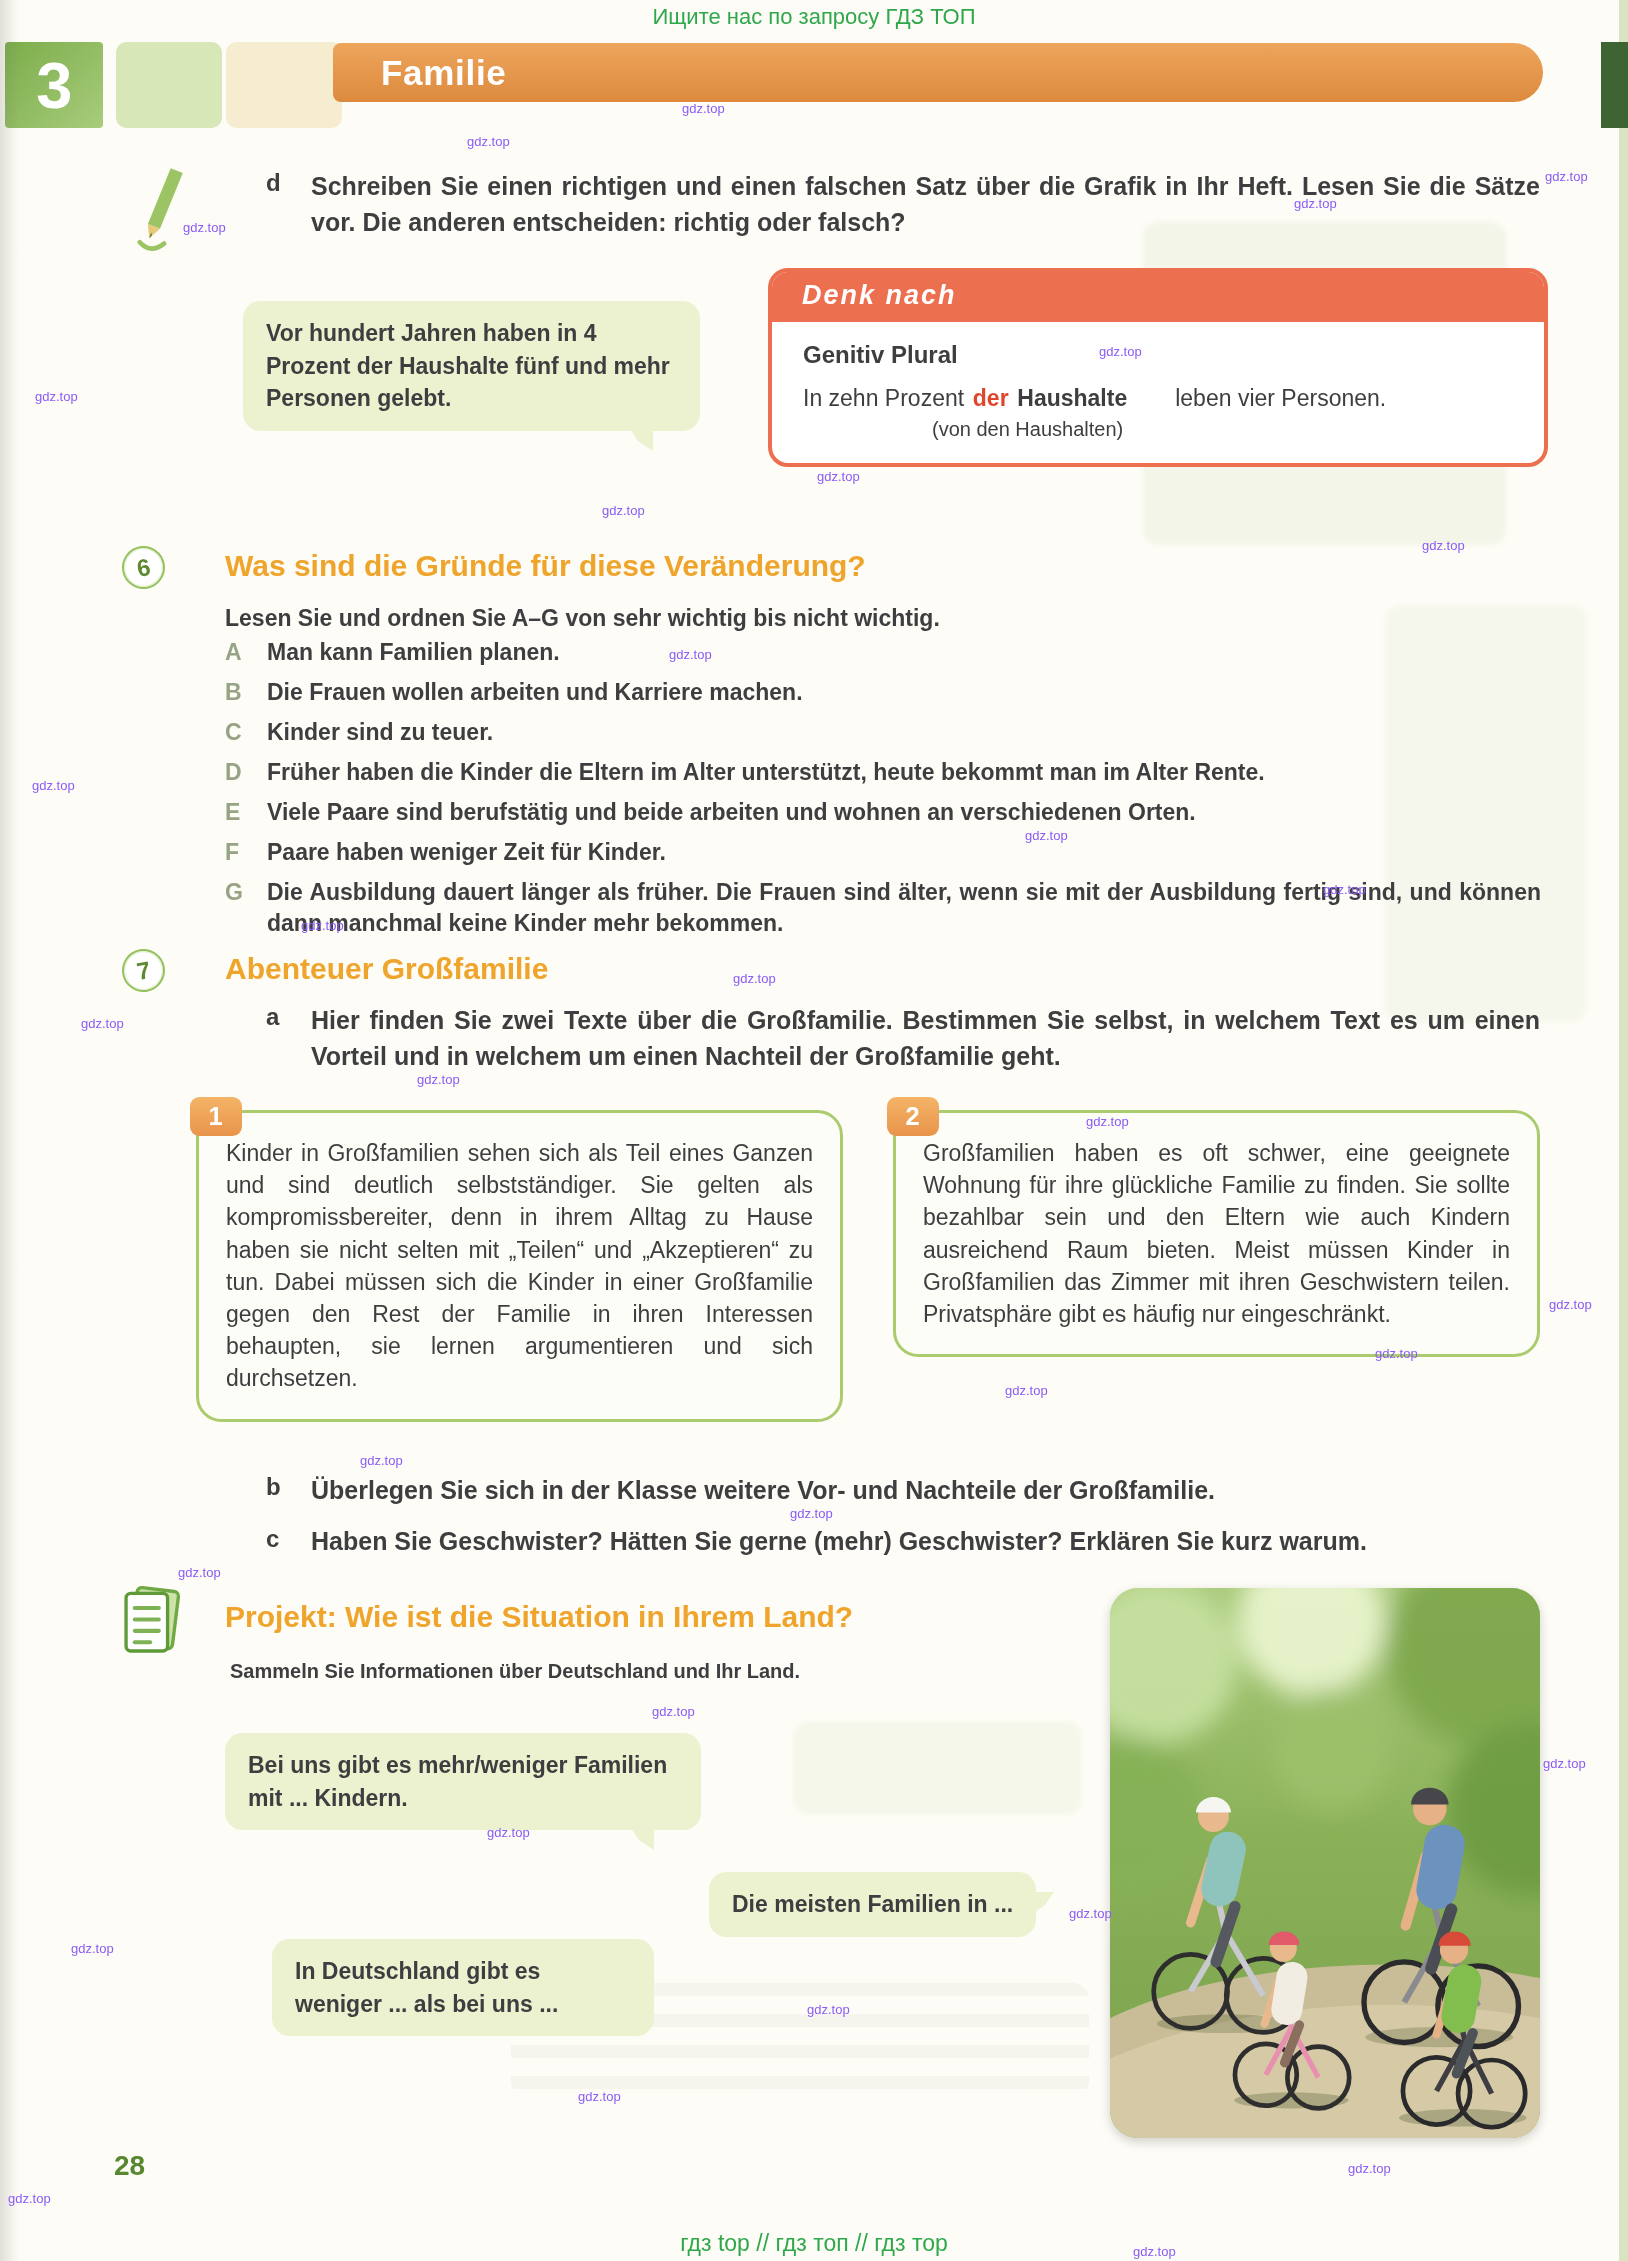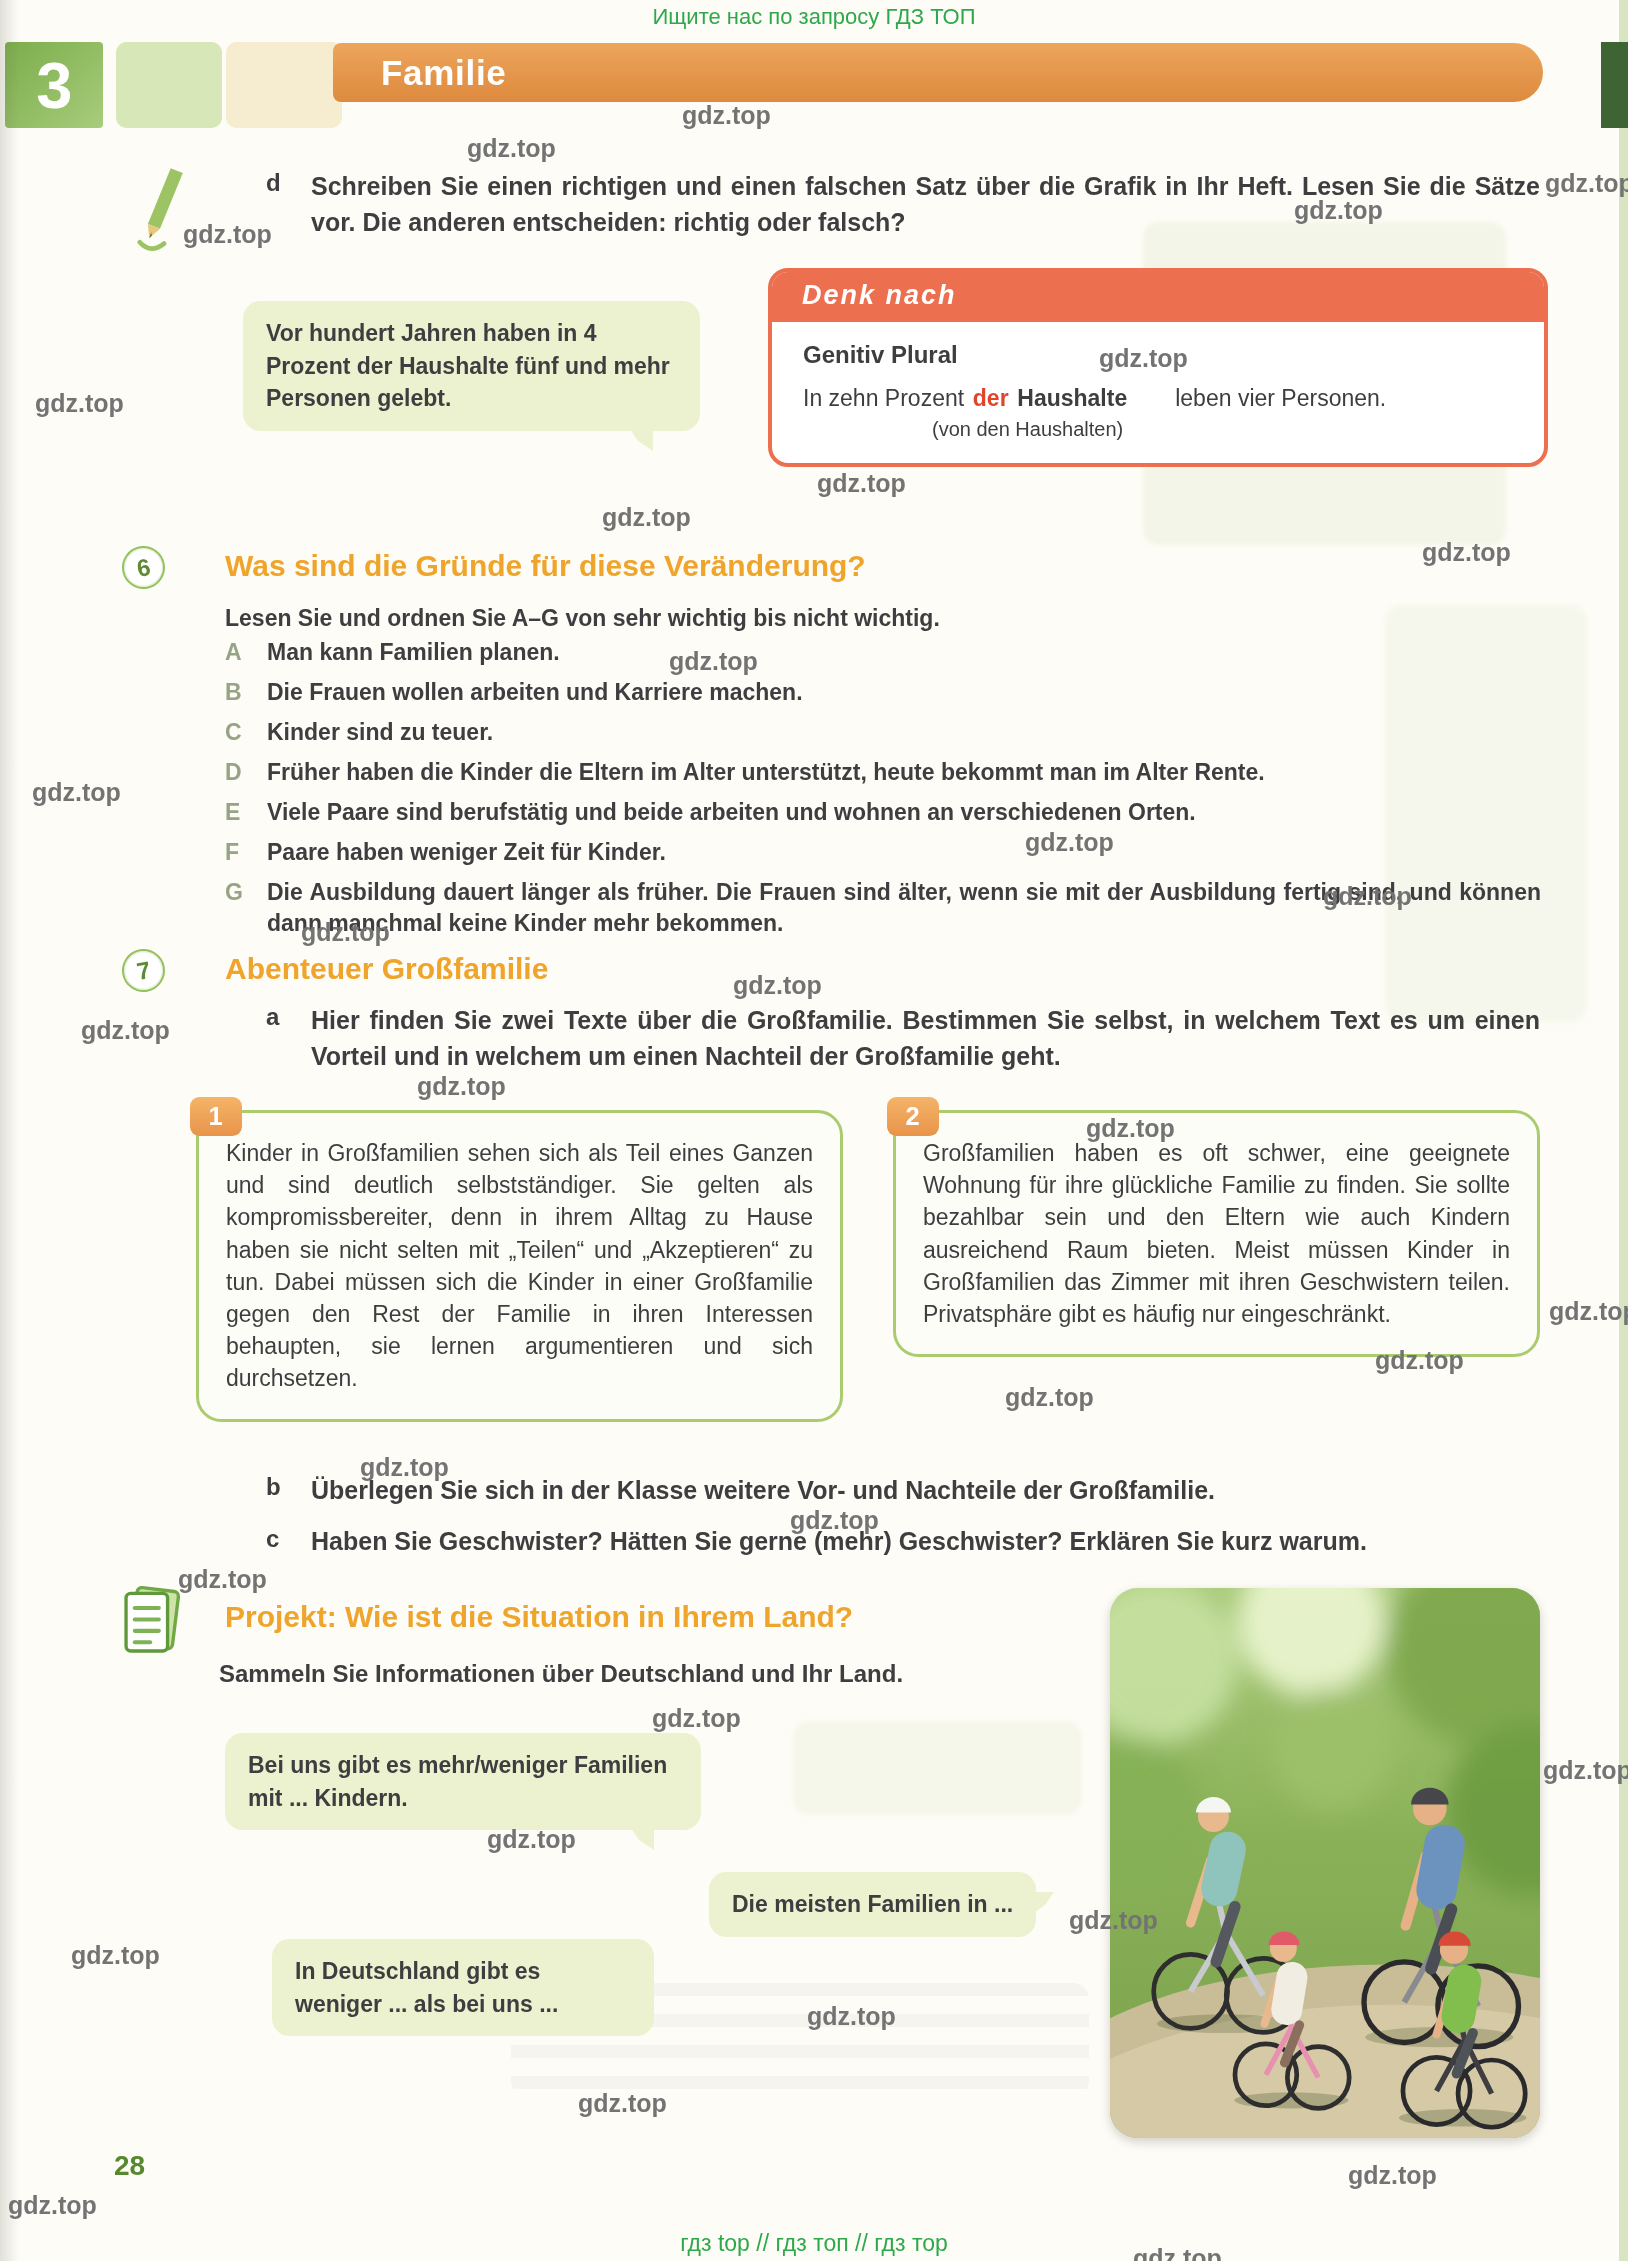--- a/index.html
+++ b/index.html
@@ -1,21 +1,21 @@
 <!DOCTYPE html>
 <html style="font-size:10.8px"><head>
 <meta charset="utf-8">
 <style>
   html,body{margin:0;padding:0;background:#8a8a84;}
   .page{
     position:relative;width:1628px;height:2261px;background:#FDFCF6;overflow:hidden;
     font-family:"Liberation Sans","DejaVu Sans",sans-serif;color:#3E3E40;
   }
   
-  .wm{position:absolute;color:#737373;font-size:25px;font-weight:700;z-index:60;white-space:nowrap;}
+  .wm{position:absolute;color:#8b5cf6;font-size:13px;font-weight:400;z-index:60;white-space:nowrap;}
   .banner-top{position:absolute;top:4px;left:0;right:0;text-align:center;color:#2FA84C;font-size:22px;font-weight:400;z-index:60;}
   .banner-bottom{position:absolute;top:2230px;left:0;right:0;text-align:center;color:#2FA84C;font-size:23px;font-weight:400;z-index:60;}
   
   .left-shade{position:absolute;left:0;top:0;bottom:0;width:19px;background:linear-gradient(to right,rgba(110,110,100,.20),rgba(110,110,100,0));z-index:45;}
   .edge-strip{position:absolute;right:0;top:0;bottom:0;width:9.4px;background:#D8E4C2;z-index:45;}
   .corner-dark{position:absolute;left:1601px;top:42px;width:27px;height:86px;background:#3E6434;z-index:46;}
   
   .chapter-box{position:absolute;left:5.4px;top:42px;width:98px;height:86px;background:linear-gradient(135deg,#7BAD4A,#A8CC7C);
     display:flex;align-items:center;justify-content:center;color:#fff;font-size:65px;font-weight:700;border-radius:4px;z-index:6;}
   .tab-green{position:absolute;left:116px;top:42px;width:106px;height:86px;background:#D7E7B8;border-radius:10.8px;z-index:5;}
@@ -196,21 +196,21 @@
       <rect x="12" y="14" width="62" height="86" rx="7" fill="#FFFFFF" stroke="#5E9A3A" stroke-width="5"></rect>
       <g stroke="#7FB254" stroke-width="6" stroke-linecap="round">
         <line x1="25" y1="36" x2="61" y2="36"></line>
         <line x1="25" y1="53" x2="61" y2="53"></line>
         <line x1="25" y1="70" x2="61" y2="70"></line>
         <line x1="25" y1="87" x2="48" y2="87"></line>
       </g>
     </svg>
   </div>
   <div class="sec-title" style="left:225px;top:1600px;">Projekt: Wie ist die Situation in Ihrem Land?</div>
-  <div class="instr" style="left:219px;top:1660px;font-size:24px;">Sammeln Sie Informationen über Deutschland und Ihr Land.</div>
+  <div class="instr" style="left:230px;top:1660px;font-size:20px;">Sammeln Sie Informationen über Deutschland und Ihr Land.</div>
 
   <div class="bubble tail-r" style="left:709px;top:1872px;">Die meisten Familien in ...</div>
   <div class="bubble tail-br" style="left:225px;top:1733px;width:430px;">Bei uns gibt es mehr/weniger Familien mit ... Kindern.</div>
   <div class="bubble" style="left:272px;top:1939px;width:336px;">In Deutschland gibt es weniger ... als bei uns ...</div>
 
   <div class="photo">
     <svg width="430" height="550" viewBox="0 0 640 818" preserveAspectRatio="none">
       <defs>
         <linearGradient id="pbg" x1="0" y1="0" x2="0" y2="1">
           <stop offset="0" stop-color="#AACB7C"></stop>

